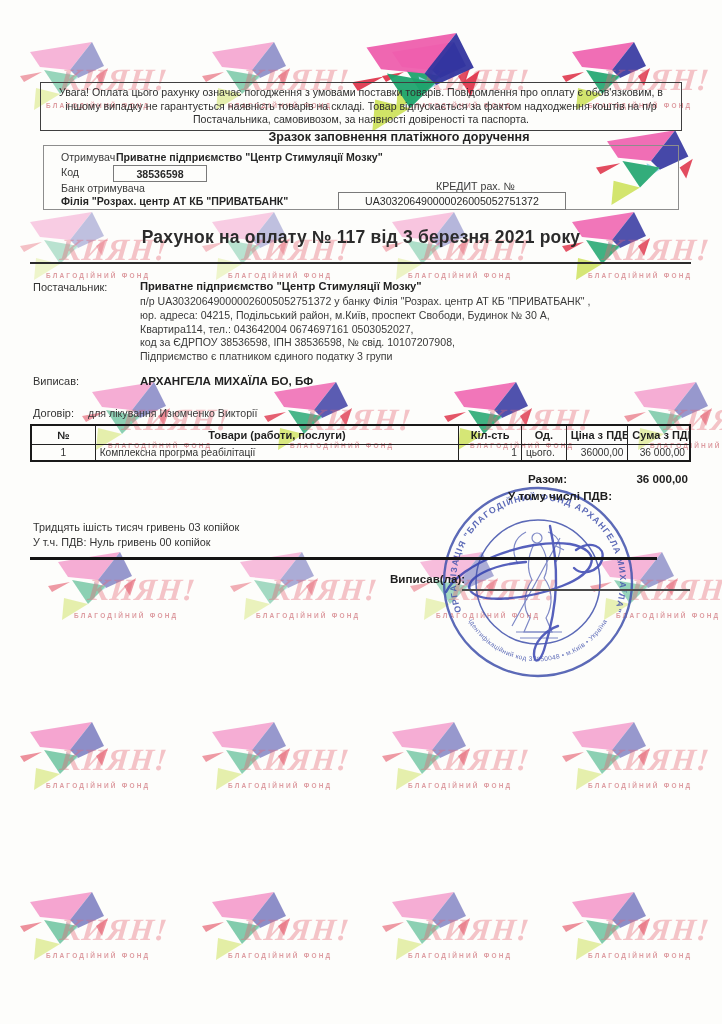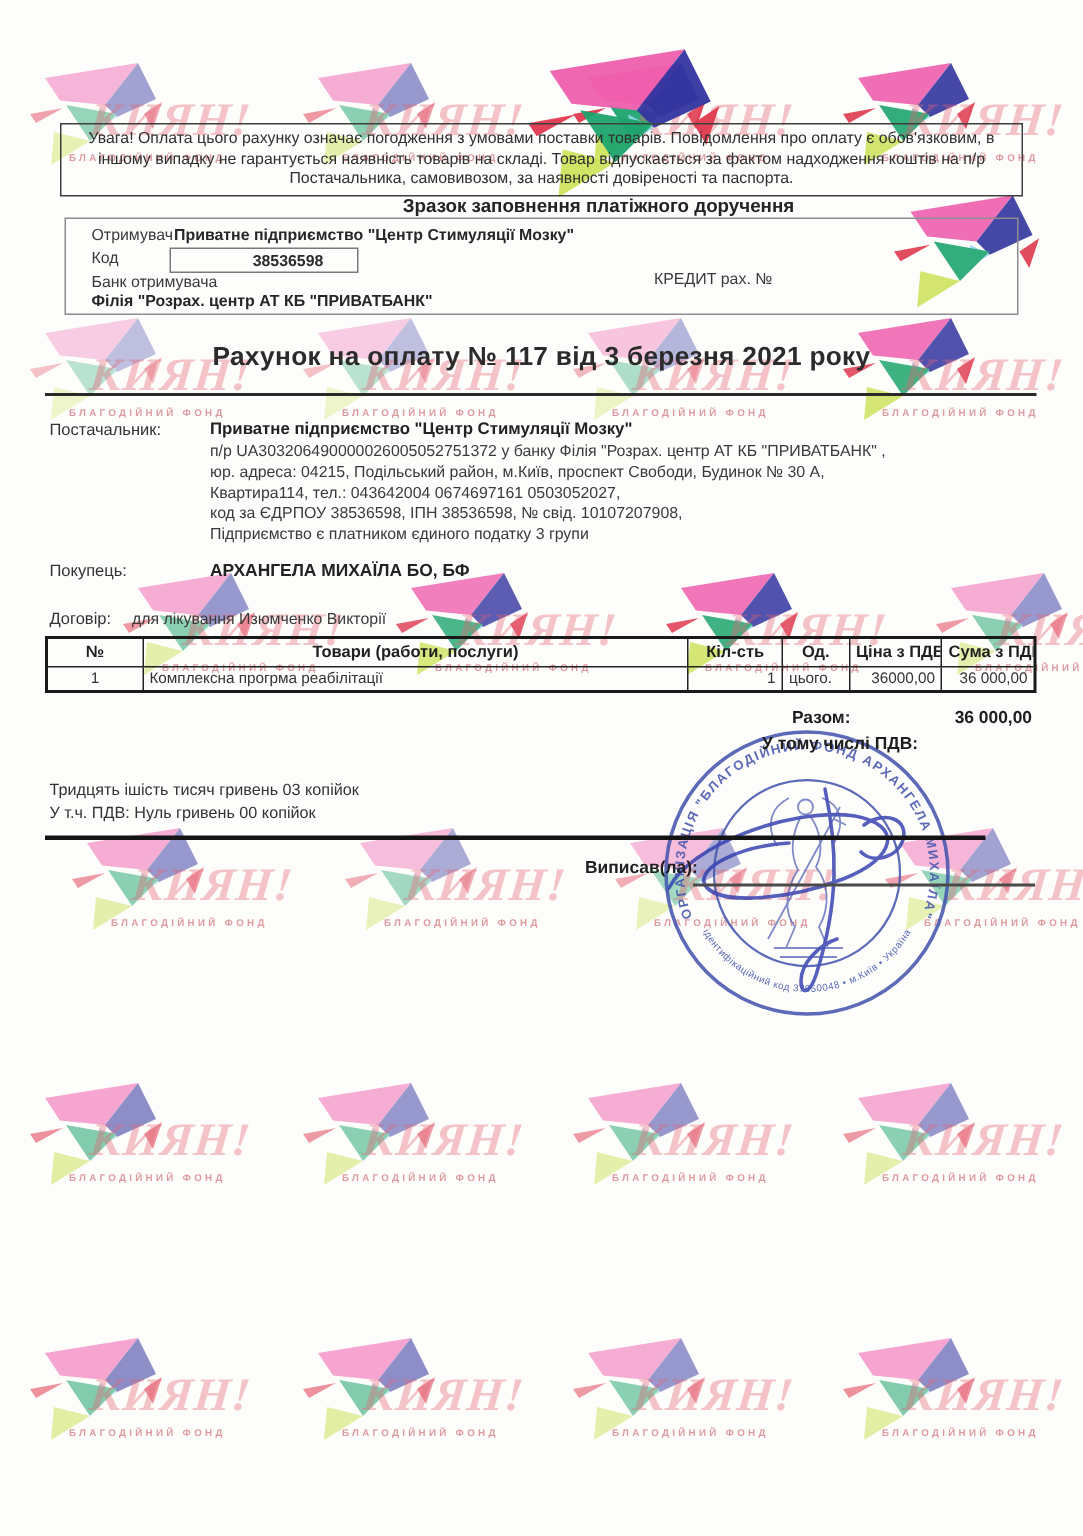--- a/index.html
+++ b/index.html
@@ -26,21 +26,21 @@
   .notice-box{
     left:40px;top:82px;width:612px;border:1.4px solid #3f3f3f;
     padding:3px 14px;font-size:10.6px;line-height:13.6px;text-align:center;
     color:#2f2f2f;background:transparent;
   }
   .sample-title{left:0;top:130px;width:722px;text-align:center;font-weight:bold;font-size:12.5px;color:#232323;padding-left:38px;}
   .pay-box{left:43px;top:145px;width:634px;height:63px;border:1.4px solid #8d8d8d;}
   .pay-box .lab{position:absolute;font-size:10.6px;color:#3a3a3a;white-space:nowrap;}
   .pay-box .bold{font-weight:bold;color:#262626;}
   .inbox{position:absolute;border:1.2px solid #7a7a7a;font-size:10.6px;font-weight:bold;
-    display:flex;align-items:center;justify-content:center;color:#2a2a2a;padding-left:32px;}
+    display:flex;align-items:center;justify-content:center;color:#2a2a2a;}
   .inv-title{left:0;top:227px;width:722px;text-align:center;font-weight:bold;font-size:17.5px;color:#2b2b2b;letter-spacing:.2px;}
   .hr1{left:30px;top:262px;width:661px;height:2px;background:#2a2a2a;}
   .label{font-size:11px;color:#333;text-align:center;}
   .bname{font-weight:bold;font-size:11.2px;color:#222;}
   .supline{font-size:10.6px;line-height:13.8px;color:#3a3a3a;white-space:nowrap;}
   
   .tbl{left:30px;top:424px;width:661px;border:2px solid #191919;box-sizing:border-box;background:transparent;}
   .trow{display:flex;}
   .tc{box-sizing:border-box;border-right:1.3px solid #222;padding:2px 4px;overflow:hidden;white-space:nowrap;}
   .tc:last-child{border-right:none;}
@@ -451,34 +451,35 @@
   <div class="abs sample-title">Зразок заповнення платіжного доручення</div>
 
   <div class="abs pay-box">
     <span class="lab" style="left:17px;top:5px">Отримувач</span>
     <span class="lab bold" style="left:72px;top:5px">Приватне підприємство  "Центр Стимуляції Мозку"</span>
     <span class="lab" style="left:17px;top:20px">Код</span>
     <div class="inbox" style="left:69px;top:19px;width:92px;height:15px">38536598</div>
     <span class="lab" style="left:17px;top:36px">Банк отримувача</span>
     <span class="lab" style="left:392px;top:34px">КРЕДИТ рах. №</span>
     <span class="lab bold" style="left:17px;top:49px">Філія "Розрах. центр АТ КБ "ПРИВАТБАНК"</span>
+    <div class="inbox" style="left:294px;top:46px;width:226px;height:16px;font-weight:normal">UA303206490000026005052751372</div>
   </div>
 
   <div class="abs inv-title">Рахунок на оплату № 117 від 3 березня 2021 року</div>
   <div class="abs hr1"></div>
 
   <div class="abs label" style="left:33px;top:281px">Постачальник:</div>
   <div class="abs bname" style="left:140px;top:280px">Приватне підприємство  "Центр Стимуляції Мозку"</div>
   <div class="abs supline" style="left:140px;top:295px">п/р UA303206490000026005052751372 у банку Філія "Розрах. центр АТ КБ "ПРИВАТБАНК" ,</div>
   <div class="abs supline" style="left:140px;top:308.8px">юр. адреса: 04215, Подільський район, м.Київ, проспект Свободи, Будинок № 30 А,</div>
   <div class="abs supline" style="left:140px;top:322.6px">Квартира114, тел.: 043642004 0674697161 0503052027,</div>
   <div class="abs supline" style="left:140px;top:336.4px">код за ЄДРПОУ 38536598, ІПН 38536598, № свід. 10107207908,</div>
   <div class="abs supline" style="left:140px;top:350.2px">Підприємство є платником єдиного податку 3 групи</div>
 
-  <div class="abs label" style="left:33px;top:375px">Покупець:</div>
+  <div class="abs label" style="left:33px;top:375px">Виписав:</div>
   <div class="abs bname" style="left:140px;top:374px;font-size:11.6px">АРХАНГЕЛА МИХАЇЛА БО, БФ</div>
 
   <div class="abs label" style="left:33px;top:407px">Договір:</div>
   <div class="abs supline" style="left:88px;top:407px">для лікування Изюмченко Викторії</div>
 
   <div class="abs tbl">
     <div class="trow thead">
       <div class="tc" style="width:64px">№</div>
       <div class="tc" style="width:366px">Товари (работи, послуги)</div>
       <div class="tc" style="width:63px">Кіл-сть</div>

